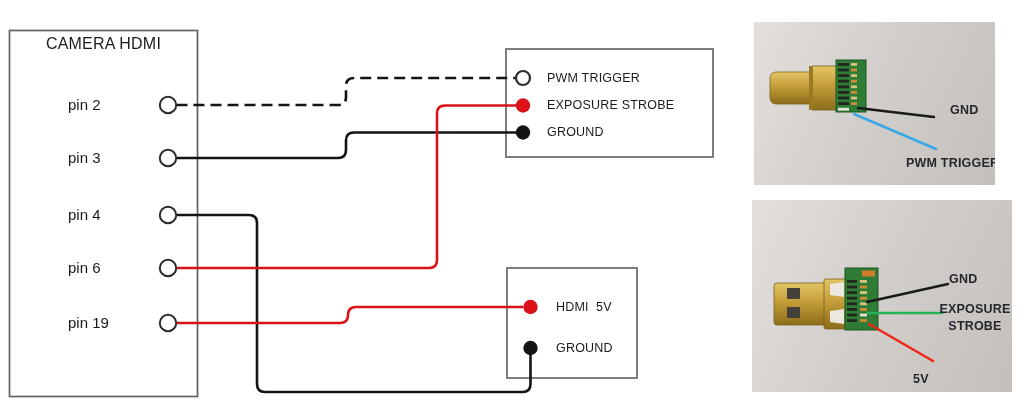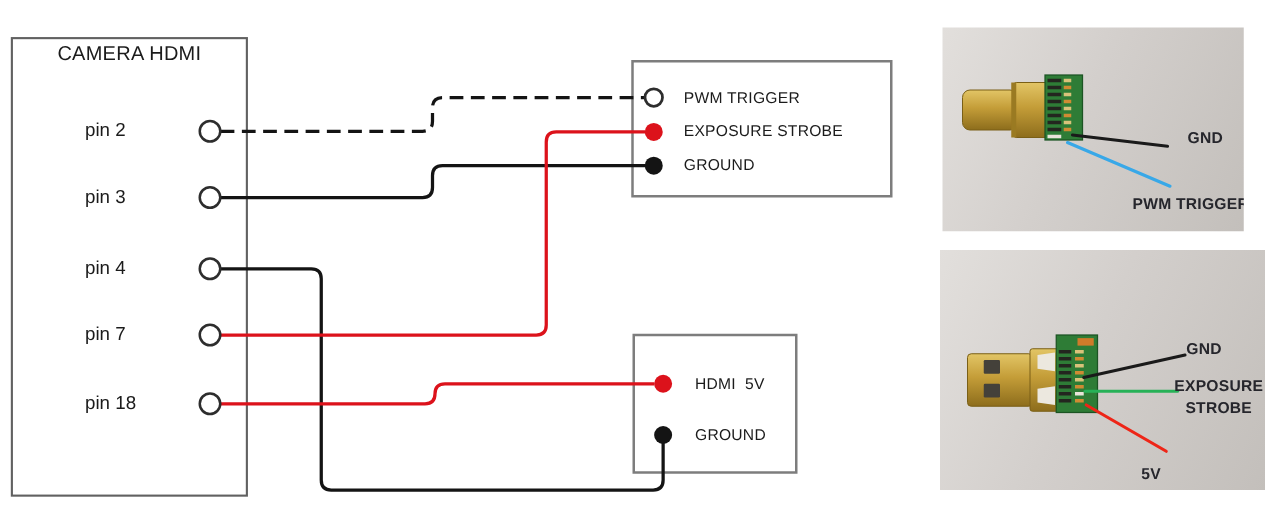--- a/index.html
+++ b/index.html
@@ -97,22 +97,22 @@
     <circle class="dot reddot" cx="523" cy="105.5" r="7.2"></circle>
     <circle class="dot blackdot" cx="523" cy="132.5" r="7.2"></circle>
     <circle class="dot reddot" cx="530.5" cy="307" r="7.2"></circle>
     <circle class="dot blackdot" cx="530.5" cy="348" r="7.2"></circle>
   </svg>
 
   <span class="lbl title">CAMERA HDMI</span>
   <span class="lbl pinlbl" style="top:97px">pin 2</span>
   <span class="lbl pinlbl" style="top:150px">pin 3</span>
   <span class="lbl pinlbl" style="top:207px">pin 4</span>
-  <span class="lbl pinlbl" style="top:260px">pin 7</span>
-  <span class="lbl pinlbl" style="top:315px">pin 18</span>
+  <span class="lbl pinlbl" style="top:260px">pin 6</span>
+  <span class="lbl pinlbl" style="top:315px">pin 19</span>
 
   <span class="lbl term" style="left:547px;top:70px">PWM TRIGGER</span>
   <span class="lbl term" style="left:547px;top:97px">EXPOSURE STROBE</span>
   <span class="lbl term" style="left:547px;top:124px">GROUND</span>
 
   <span class="lbl term" style="left:556px;top:299px">HDMI  5V</span>
   <span class="lbl term" style="left:556px;top:340px">GROUND</span>
 
   <div class="photo top">
     <svg width="241" height="163" viewBox="0 0 241 163">

